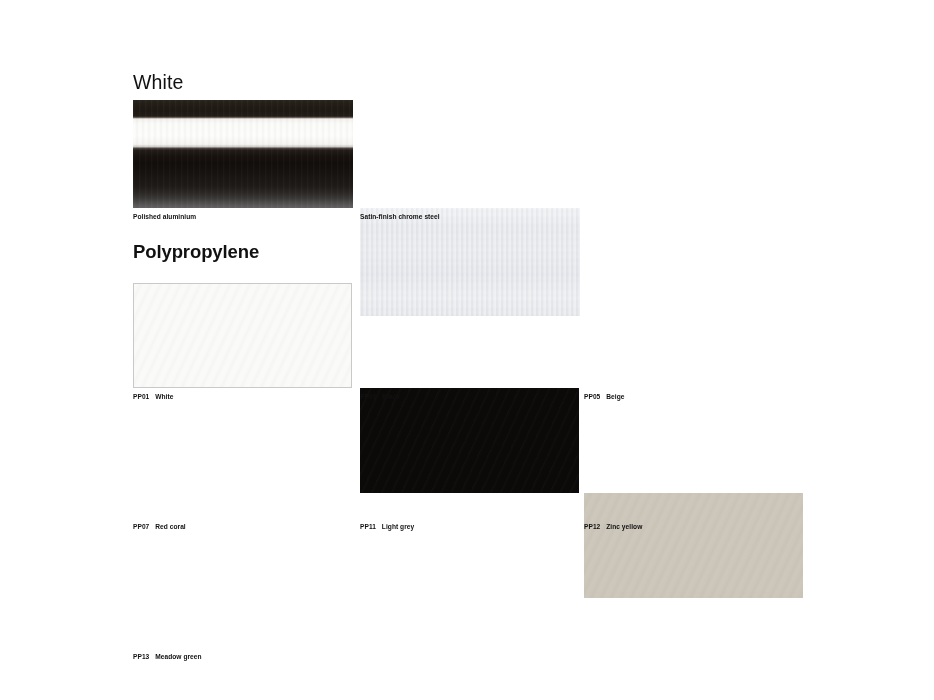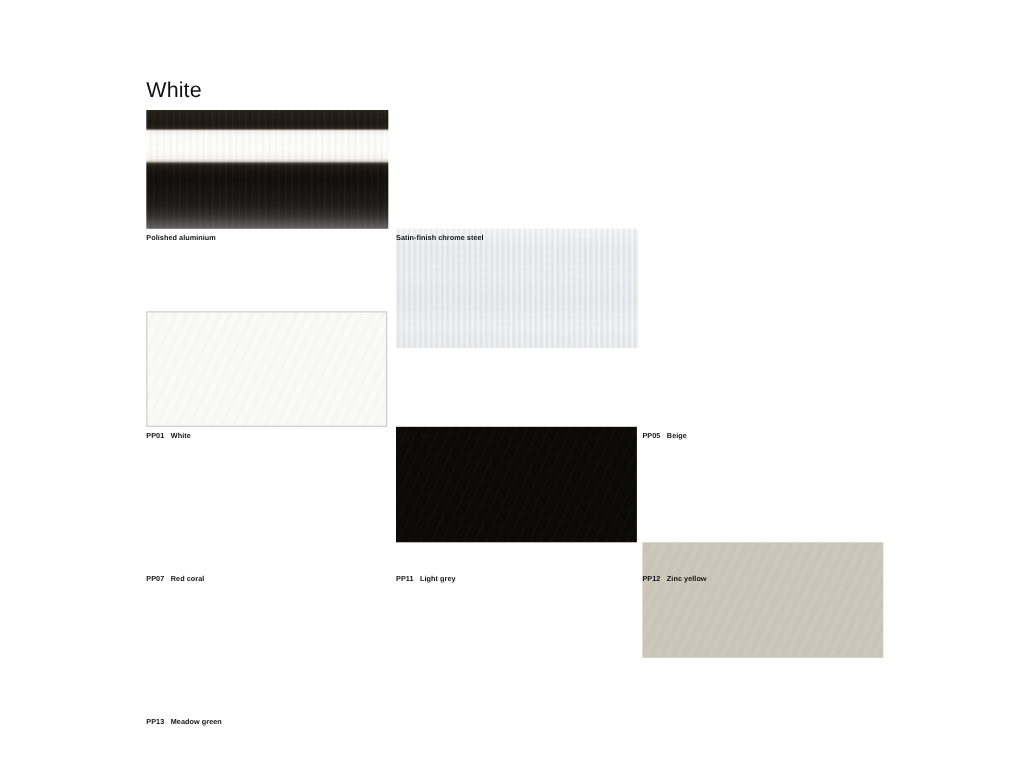--- a/index.html
+++ b/index.html
@@ -205,20 +205,21 @@
     <div class="swatch-caption cap-0">
       <span class="name">Polished aluminium</span>
     </div>
 
     <div class="swatch sw-1 finish-satin-chrome"></div>
     <div class="swatch-caption cap-1">
       <span class="name">Satin-finish chrome steel</span>
     </div>
   </div>
 
+  <div class="section-heading heading-pp">Polypropylene</div>
 
   <div class="swatch-group pp-grid" style="left:133px; top:283px; width:670px; height:380px;">
 
     <div class="swatch swatch-flat swatch-outlined col-0 row-0" style="background-color: rgb(250, 250, 248);"></div>
     <div class="swatch-caption col-0 caprow-0">
       <span class="code">PP01</span>
       <span class="name">White</span>
     </div>
 
     <div class="swatch swatch-flat col-1 row-0" style="background-color: rgb(12, 10, 9);"></div>

